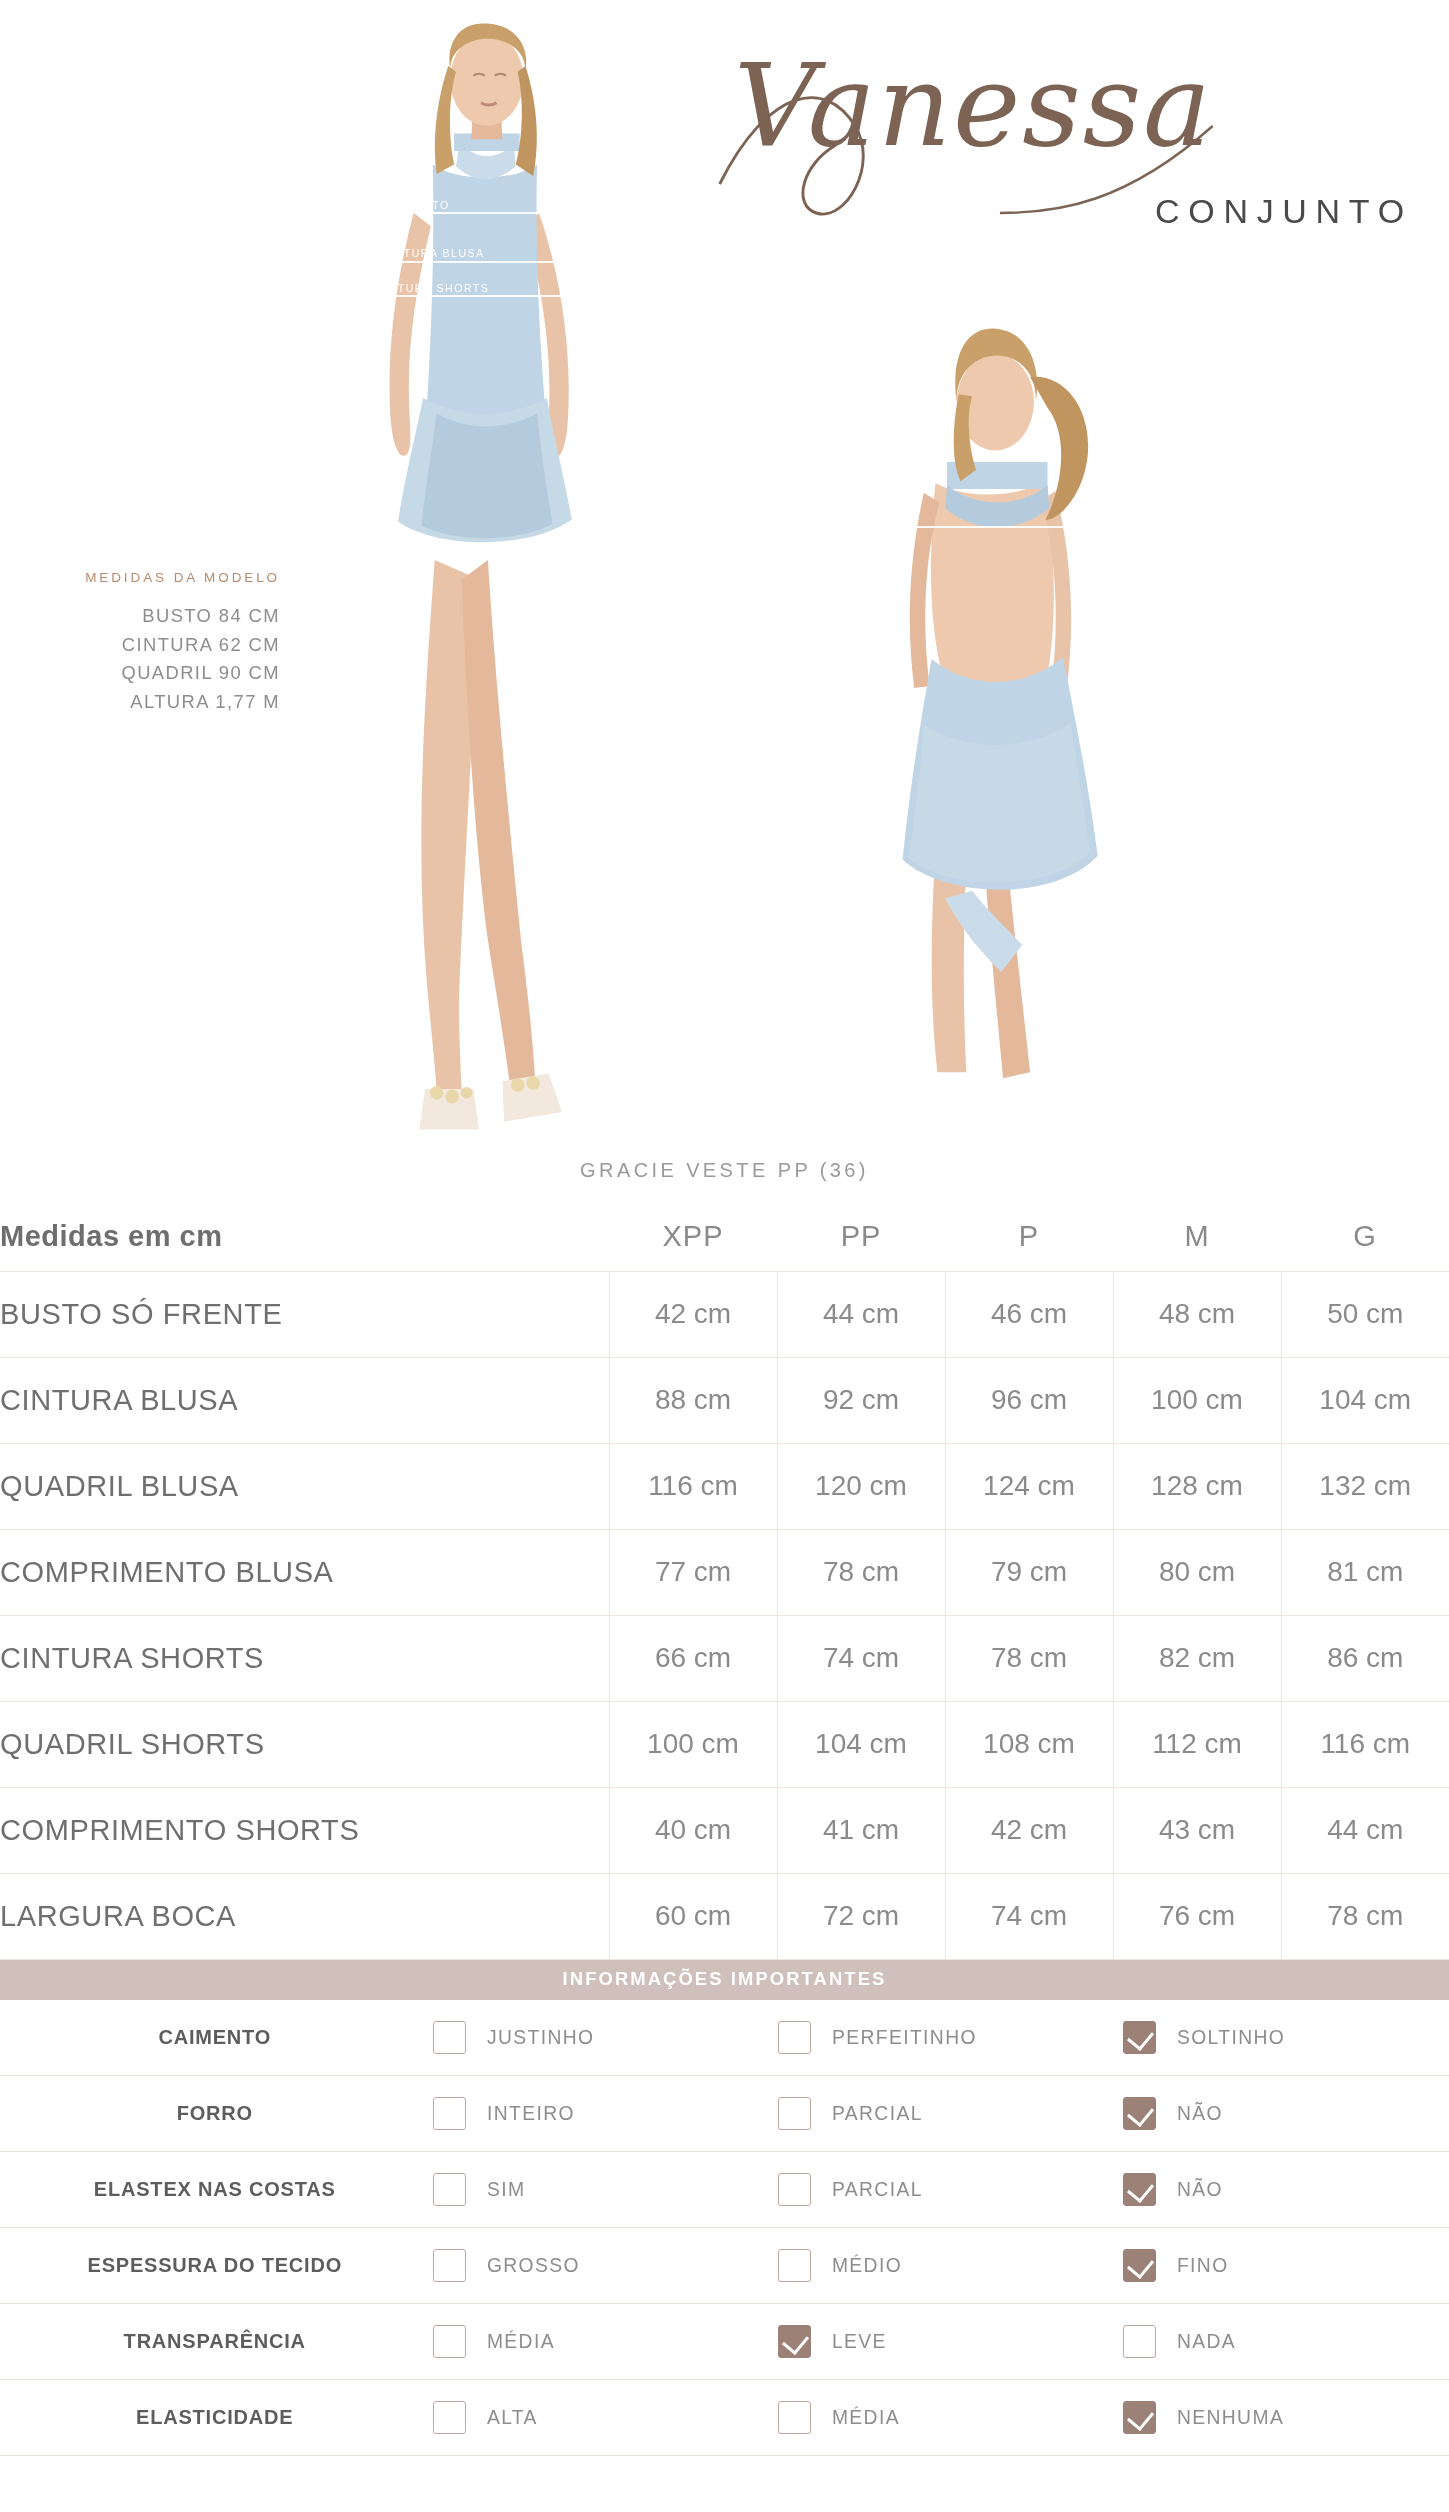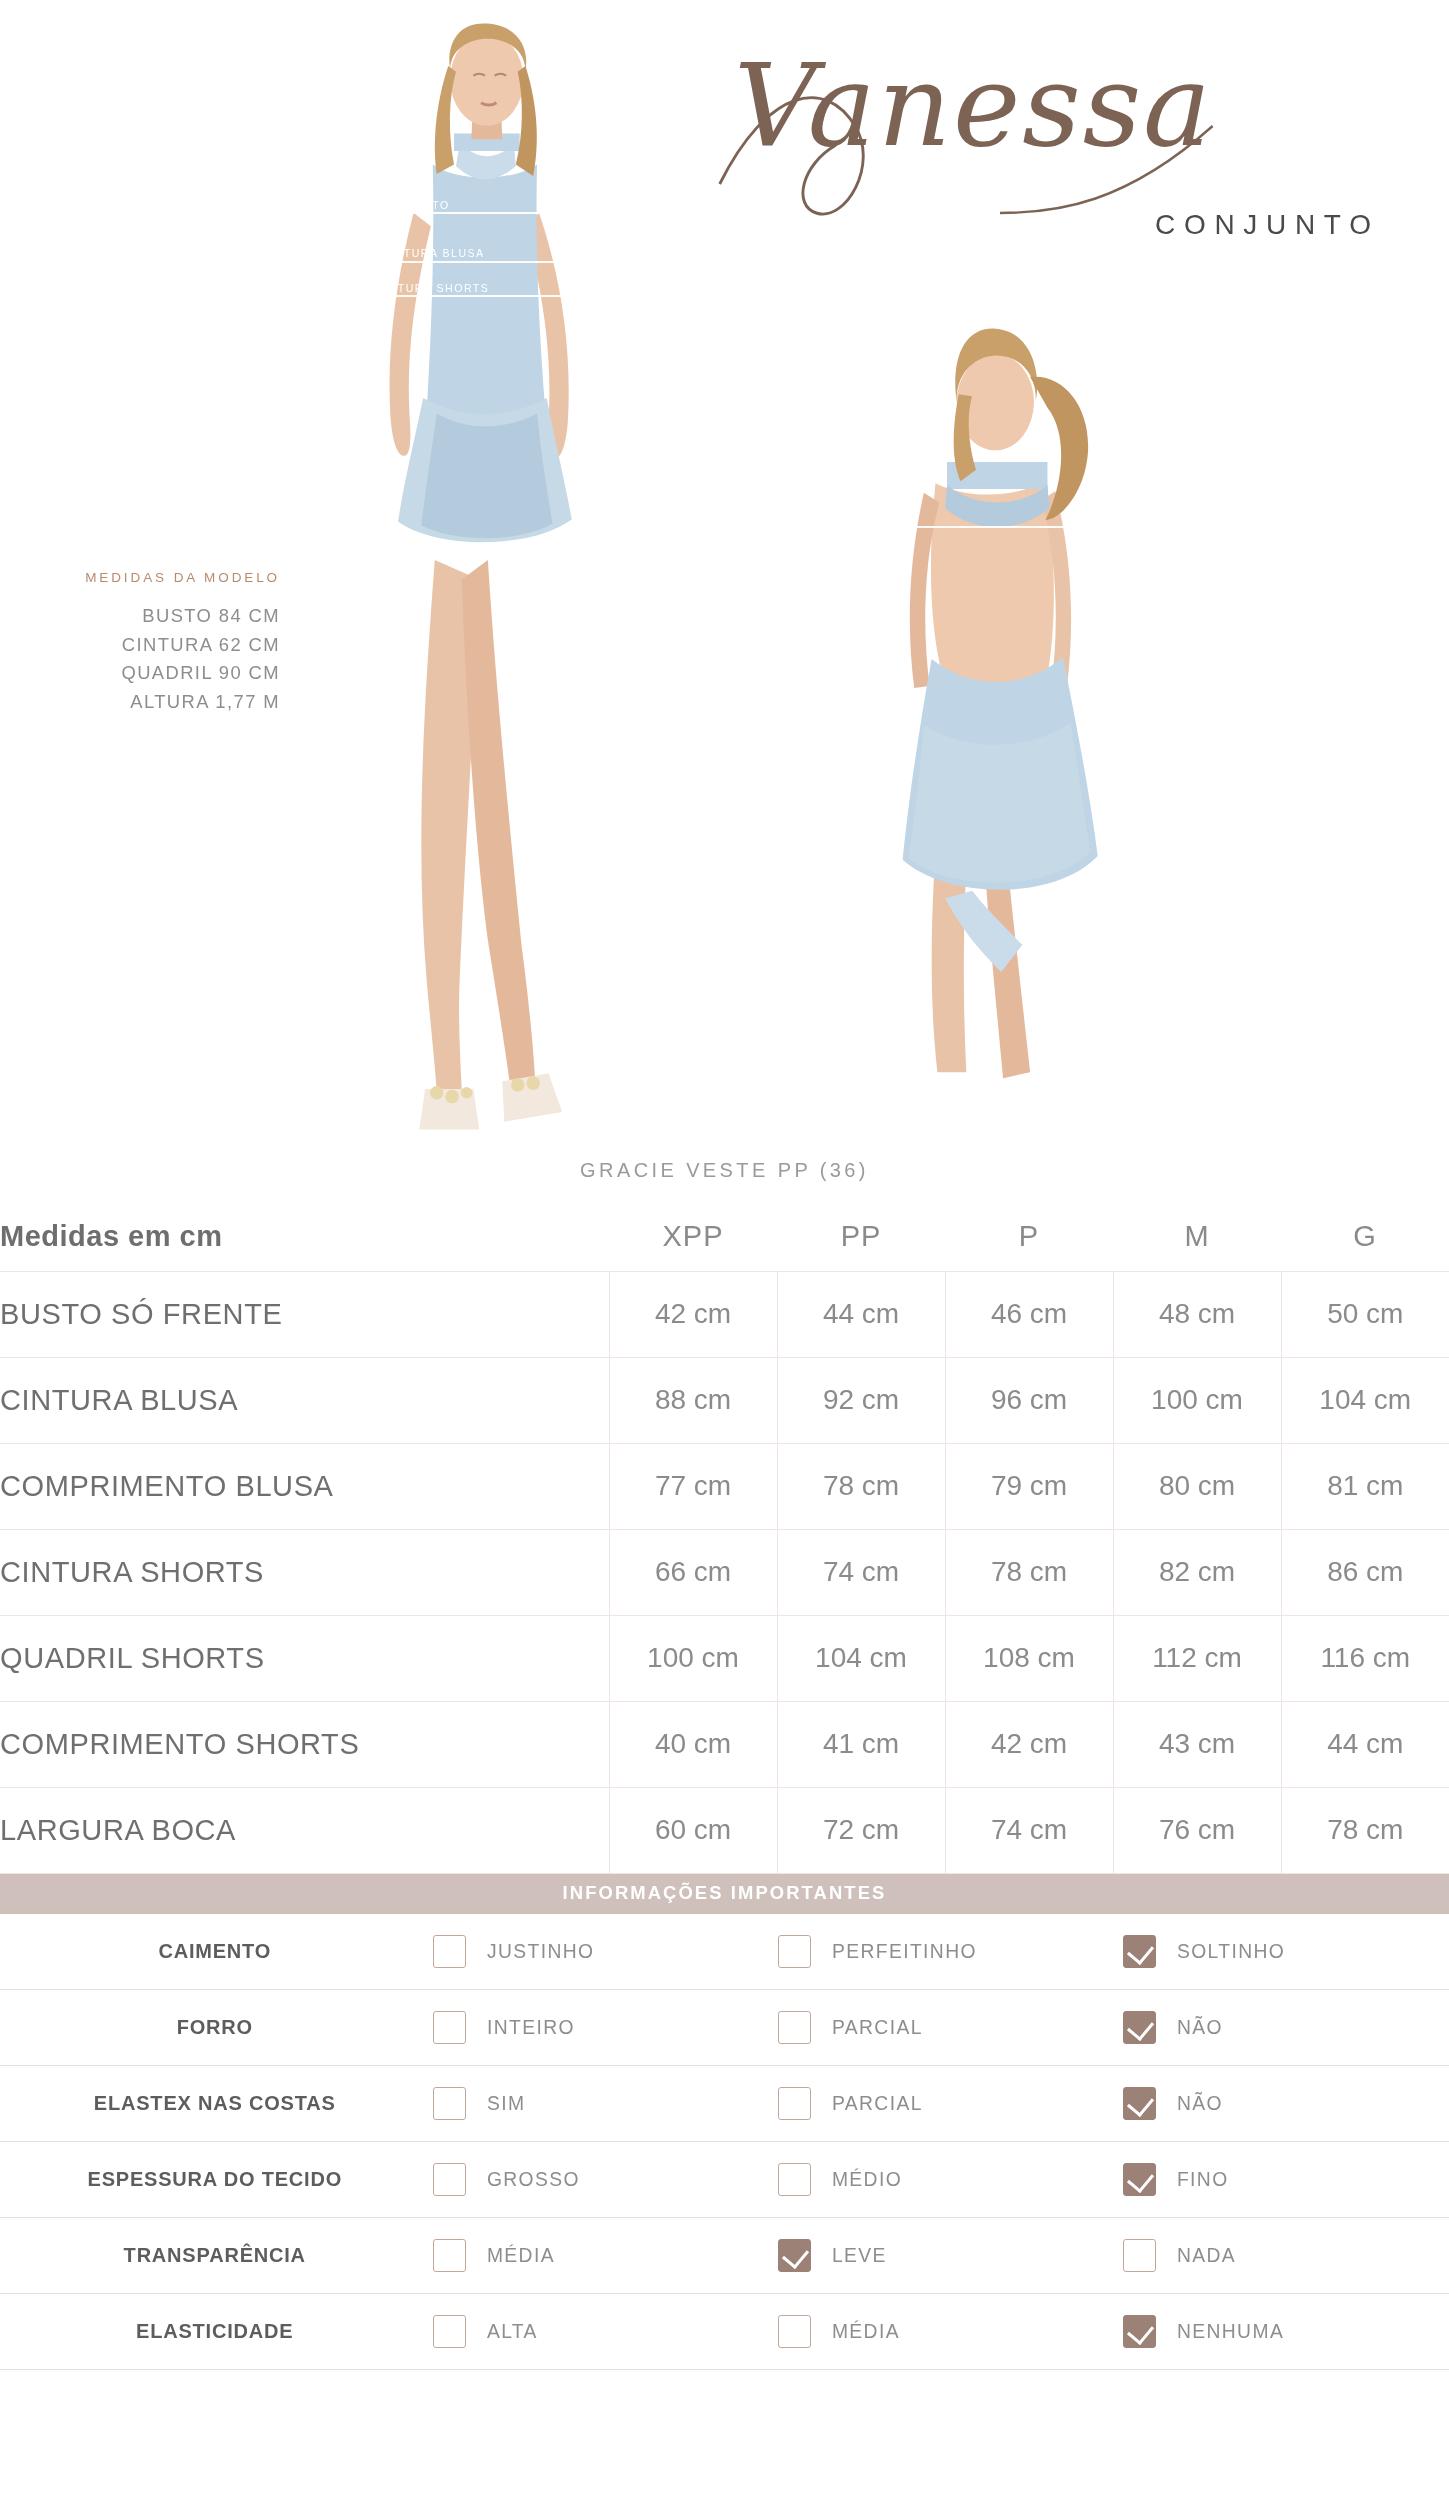--- a/index.html
+++ b/index.html
@@ -27,22 +27,22 @@
     font-family: "DejaVu Serif", serif;
     font-style: italic;
     font-size: 114px;
     color: #7c6354;
     letter-spacing: 1.9px;
     white-space: nowrap;
   }
   .brand-sub {
     position: absolute;
     left: 1155px;
-    top: 209px;
-    font-size: 28px;
+    top: 192px;
+    font-size: 34px;
     letter-spacing: 8.7px;
     color: #4a4a4a;
     white-space: nowrap;
   }
   .script-swash {
     position: absolute;
     left: 710px;
     top: 68px;
     width: 580px;
     height: 174px;
@@ -365,20 +365,28 @@
         <td class="cell-val">48 cm</td>
         <td class="cell-val">50 cm</td>
       </tr>
       <tr>
         <td class="row-label">CINTURA BLUSA</td>
         <td class="cell-val">88 cm</td>
         <td class="cell-val">92 cm</td>
         <td class="cell-val">96 cm</td>
         <td class="cell-val">100 cm</td>
         <td class="cell-val">104 cm</td>
+      </tr>
+      <tr>
+        <td class="row-label">QUADRIL BLUSA</td>
+        <td class="cell-val">116 cm</td>
+        <td class="cell-val">120 cm</td>
+        <td class="cell-val">124 cm</td>
+        <td class="cell-val">128 cm</td>
+        <td class="cell-val">132 cm</td>
       </tr>
       <tr>
         <td class="row-label">COMPRIMENTO BLUSA</td>
         <td class="cell-val">77 cm</td>
         <td class="cell-val">78 cm</td>
         <td class="cell-val">79 cm</td>
         <td class="cell-val">80 cm</td>
         <td class="cell-val">81 cm</td>
       </tr>
       <tr>

